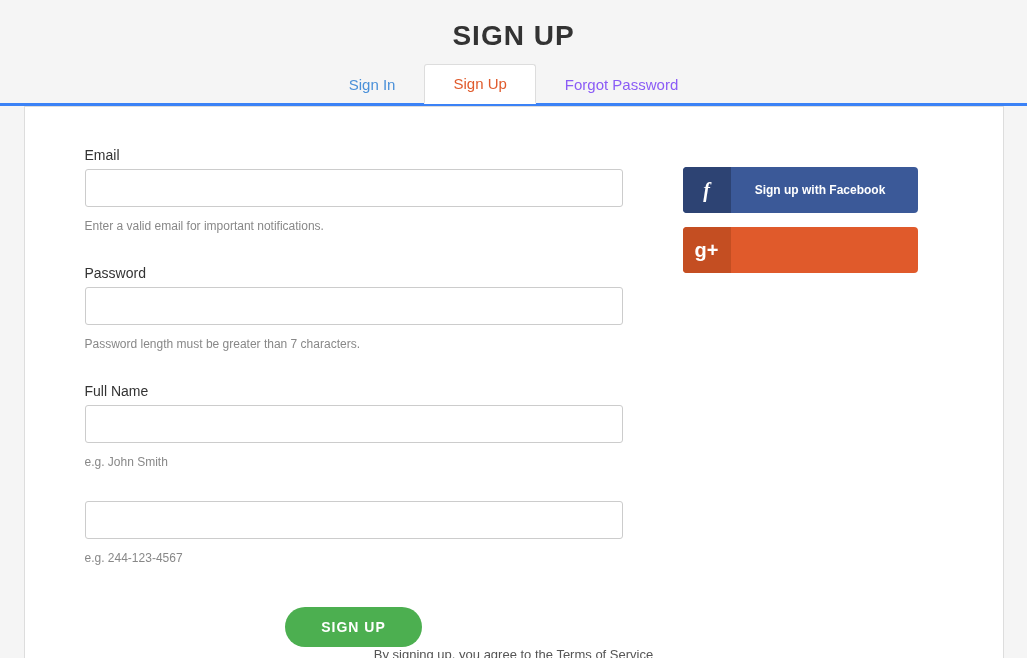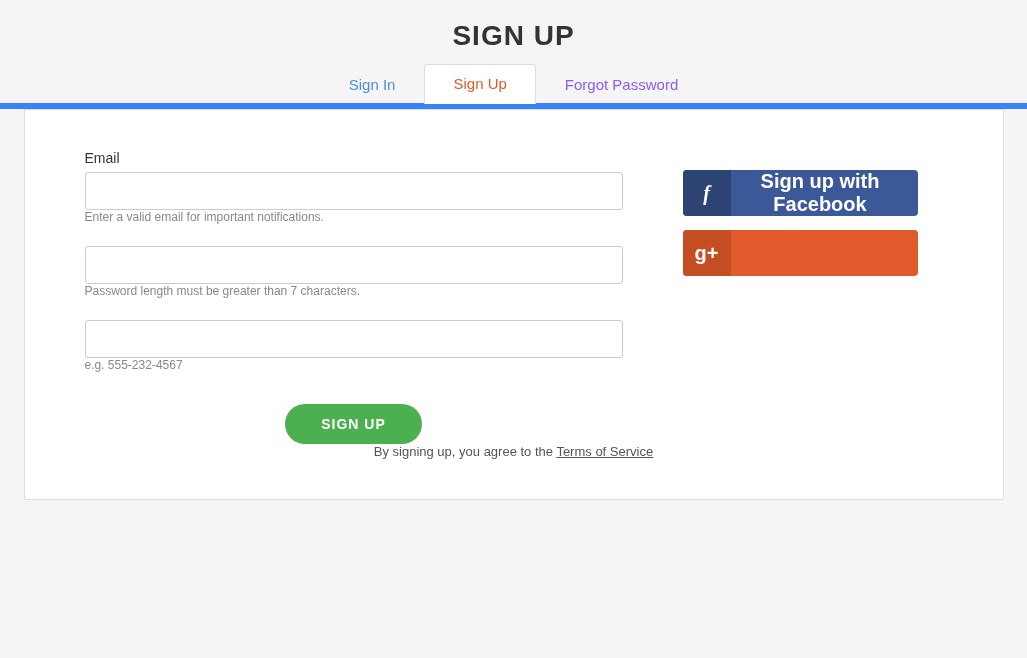--- a/index.html
+++ b/index.html
@@ -20,21 +20,21 @@
       font-size: 28px;
       font-weight: bold;
       color: #333;
       margin-top: 20px;
       letter-spacing: 1px;
     }
     .tabs {
       display: flex;
       align-items: center;
       margin-top: 12px;
-      border-bottom: 6px solid #3b82f6;
+      border-bottom: 3px solid #3b82f6;
       width: 100%;
       justify-content: center;
       gap: 0;
     }
     .tab {
       padding: 10px 28px;
       font-size: 15px;
       cursor: pointer;
       border: 1px solid transparent;
       border-bottom: none;
@@ -65,21 +65,21 @@
     }
     .card-inner {
       display: flex;
       flex-direction: row;
       gap: 60px;
     }
     .form-section {
       flex: 1;
       display: flex;
       flex-direction: column;
-      gap: 4px;
+      gap: 14px;
     }
     .social-section {
       width: 260px;
       display: flex;
       flex-direction: column;
       gap: 14px;
       padding-top: 20px;
     }
     .field-group {
       margin-bottom: 18px;
@@ -95,21 +95,21 @@
       padding: 8px 10px;
       border: 1px solid #ccc;
       border-radius: 3px;
       font-size: 14px;
       outline: none;
       height: 38px;
     }
     .field-hint {
       font-size: 12px;
       color: #888;
-      margin-top: 0;
+      margin-top: 12px;
     }
     .signup-btn {
       background: #4caf50;
       color: white;
       border: none;
       border-radius: 25px;
       padding: 12px 36px;
       font-size: 14px;
       font-weight: bold;
       letter-spacing: 1px;
@@ -146,21 +146,21 @@
       display: flex;
       align-items: center;
       justify-content: center;
       font-size: 22px;
       font-weight: bold;
       flex-shrink: 0;
     }
     .social-btn-label {
       flex: 1;
       text-align: center;
-      font-size: 20px;
+      font-size: 12px;
       font-weight: bold;
       padding-right: 8px;
     }
     .facebook-btn {
       background: #3b5998;
     }
     .facebook-btn .social-btn-icon {
       background: #2d4373;
     }
     .google-btn {
@@ -195,26 +195,32 @@
 
 <div class="main-card">
   <div class="card-inner">
     <div class="form-section">
       <div class="field-group">
         <label class="field-label">Email</label>
         <input class="field-input" type="email" placeholder="" style="">
         <div class="field-hint">Enter a valid email for important notifications.</div>
       </div>
       <div class="field-group">
+        <label class="field-label">Password</label>
         <input class="field-input" type="password" placeholder="" style="">
         <div class="field-hint">Password length must be greater than 7 characters.</div>
       </div>
       <div class="field-group">
+        <label class="field-label">Full Name</label>
+        <input class="field-input" type="text" placeholder="" style="">
+        <div class="field-hint">e.g. John Smith</div>
+      </div>
+      <div class="field-group">
         <input class="field-input" type="tel" placeholder="" style="">
-        <div class="field-hint">e.g. 555-232-4567</div>
+        <div class="field-hint">e.g. 244-123-4567</div>
       </div>
       <button class="signup-btn">SIGN UP</button>
     </div>
 
     <div class="social-section">
       <button class="social-btn facebook-btn">
         <div class="social-btn-icon">
           <span class="facebook-f">f</span>
         </div>
         <span class="social-btn-label">Sign up with Facebook</span>

